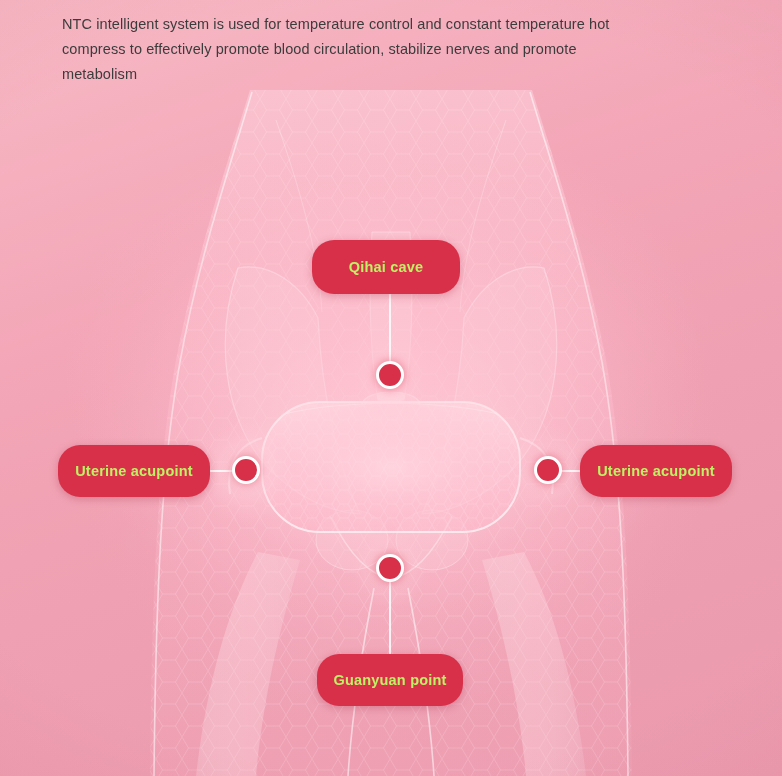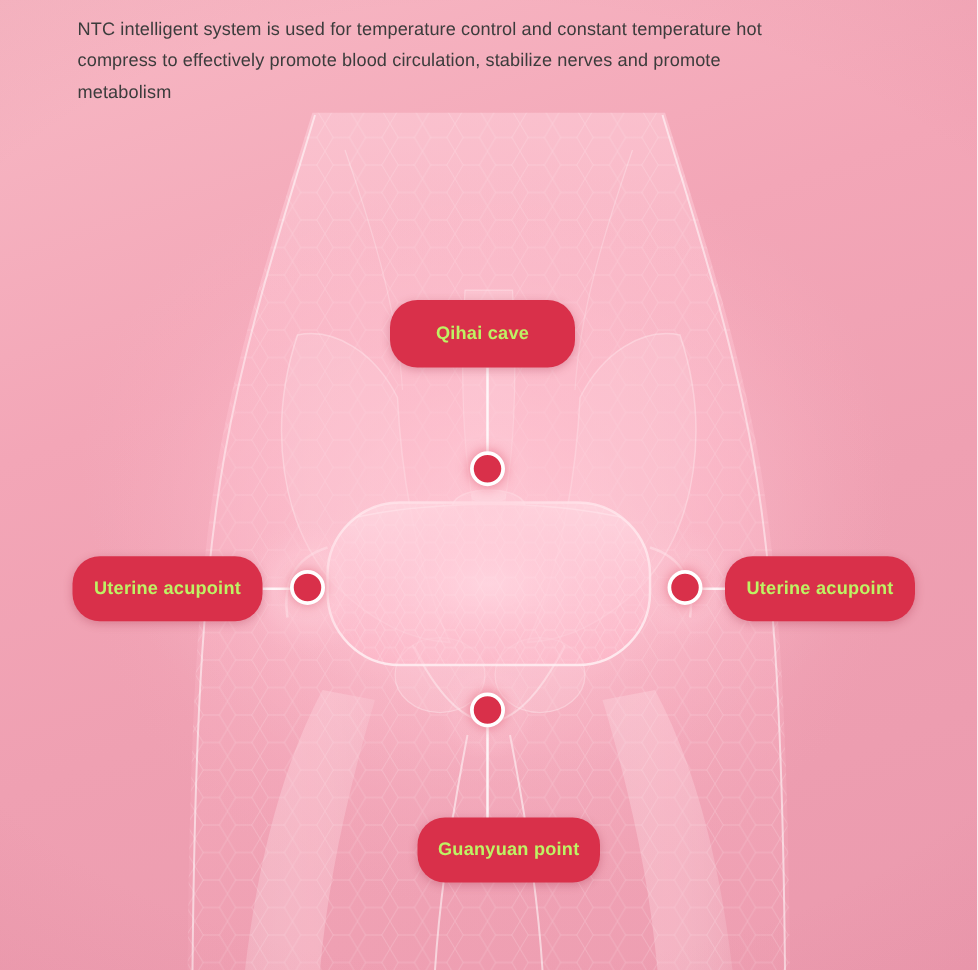--- a/index.html
+++ b/index.html
@@ -58,21 +58,21 @@
     display: flex;
     align-items: center;
     justify-content: center;
     box-shadow: 0 2px 8px rgba(150, 25, 50, 0.28);
     white-space: nowrap;
     letter-spacing: 0.2px;
   }
   .pill-qihai   { left: 312px; top: 240px; width: 148px; height: 54px; }
   .pill-left    { left: 58px;  top: 445px; width: 152px; height: 52px; }
   .pill-right   { left: 580px; top: 445px; width: 152px; height: 52px; }
-  .pill-guanyuan{ left: 334px; top: 654px; width: 146px; height: 52px; }
+  .pill-guanyuan{ left: 317px; top: 654px; width: 146px; height: 52px; }
 
   
   .dot {
     position: absolute;
     width: 28px;
     height: 28px;
     border-radius: 50%;
     background: #d9304a;
     border: 3px solid #ffffff;
     box-sizing: border-box;

